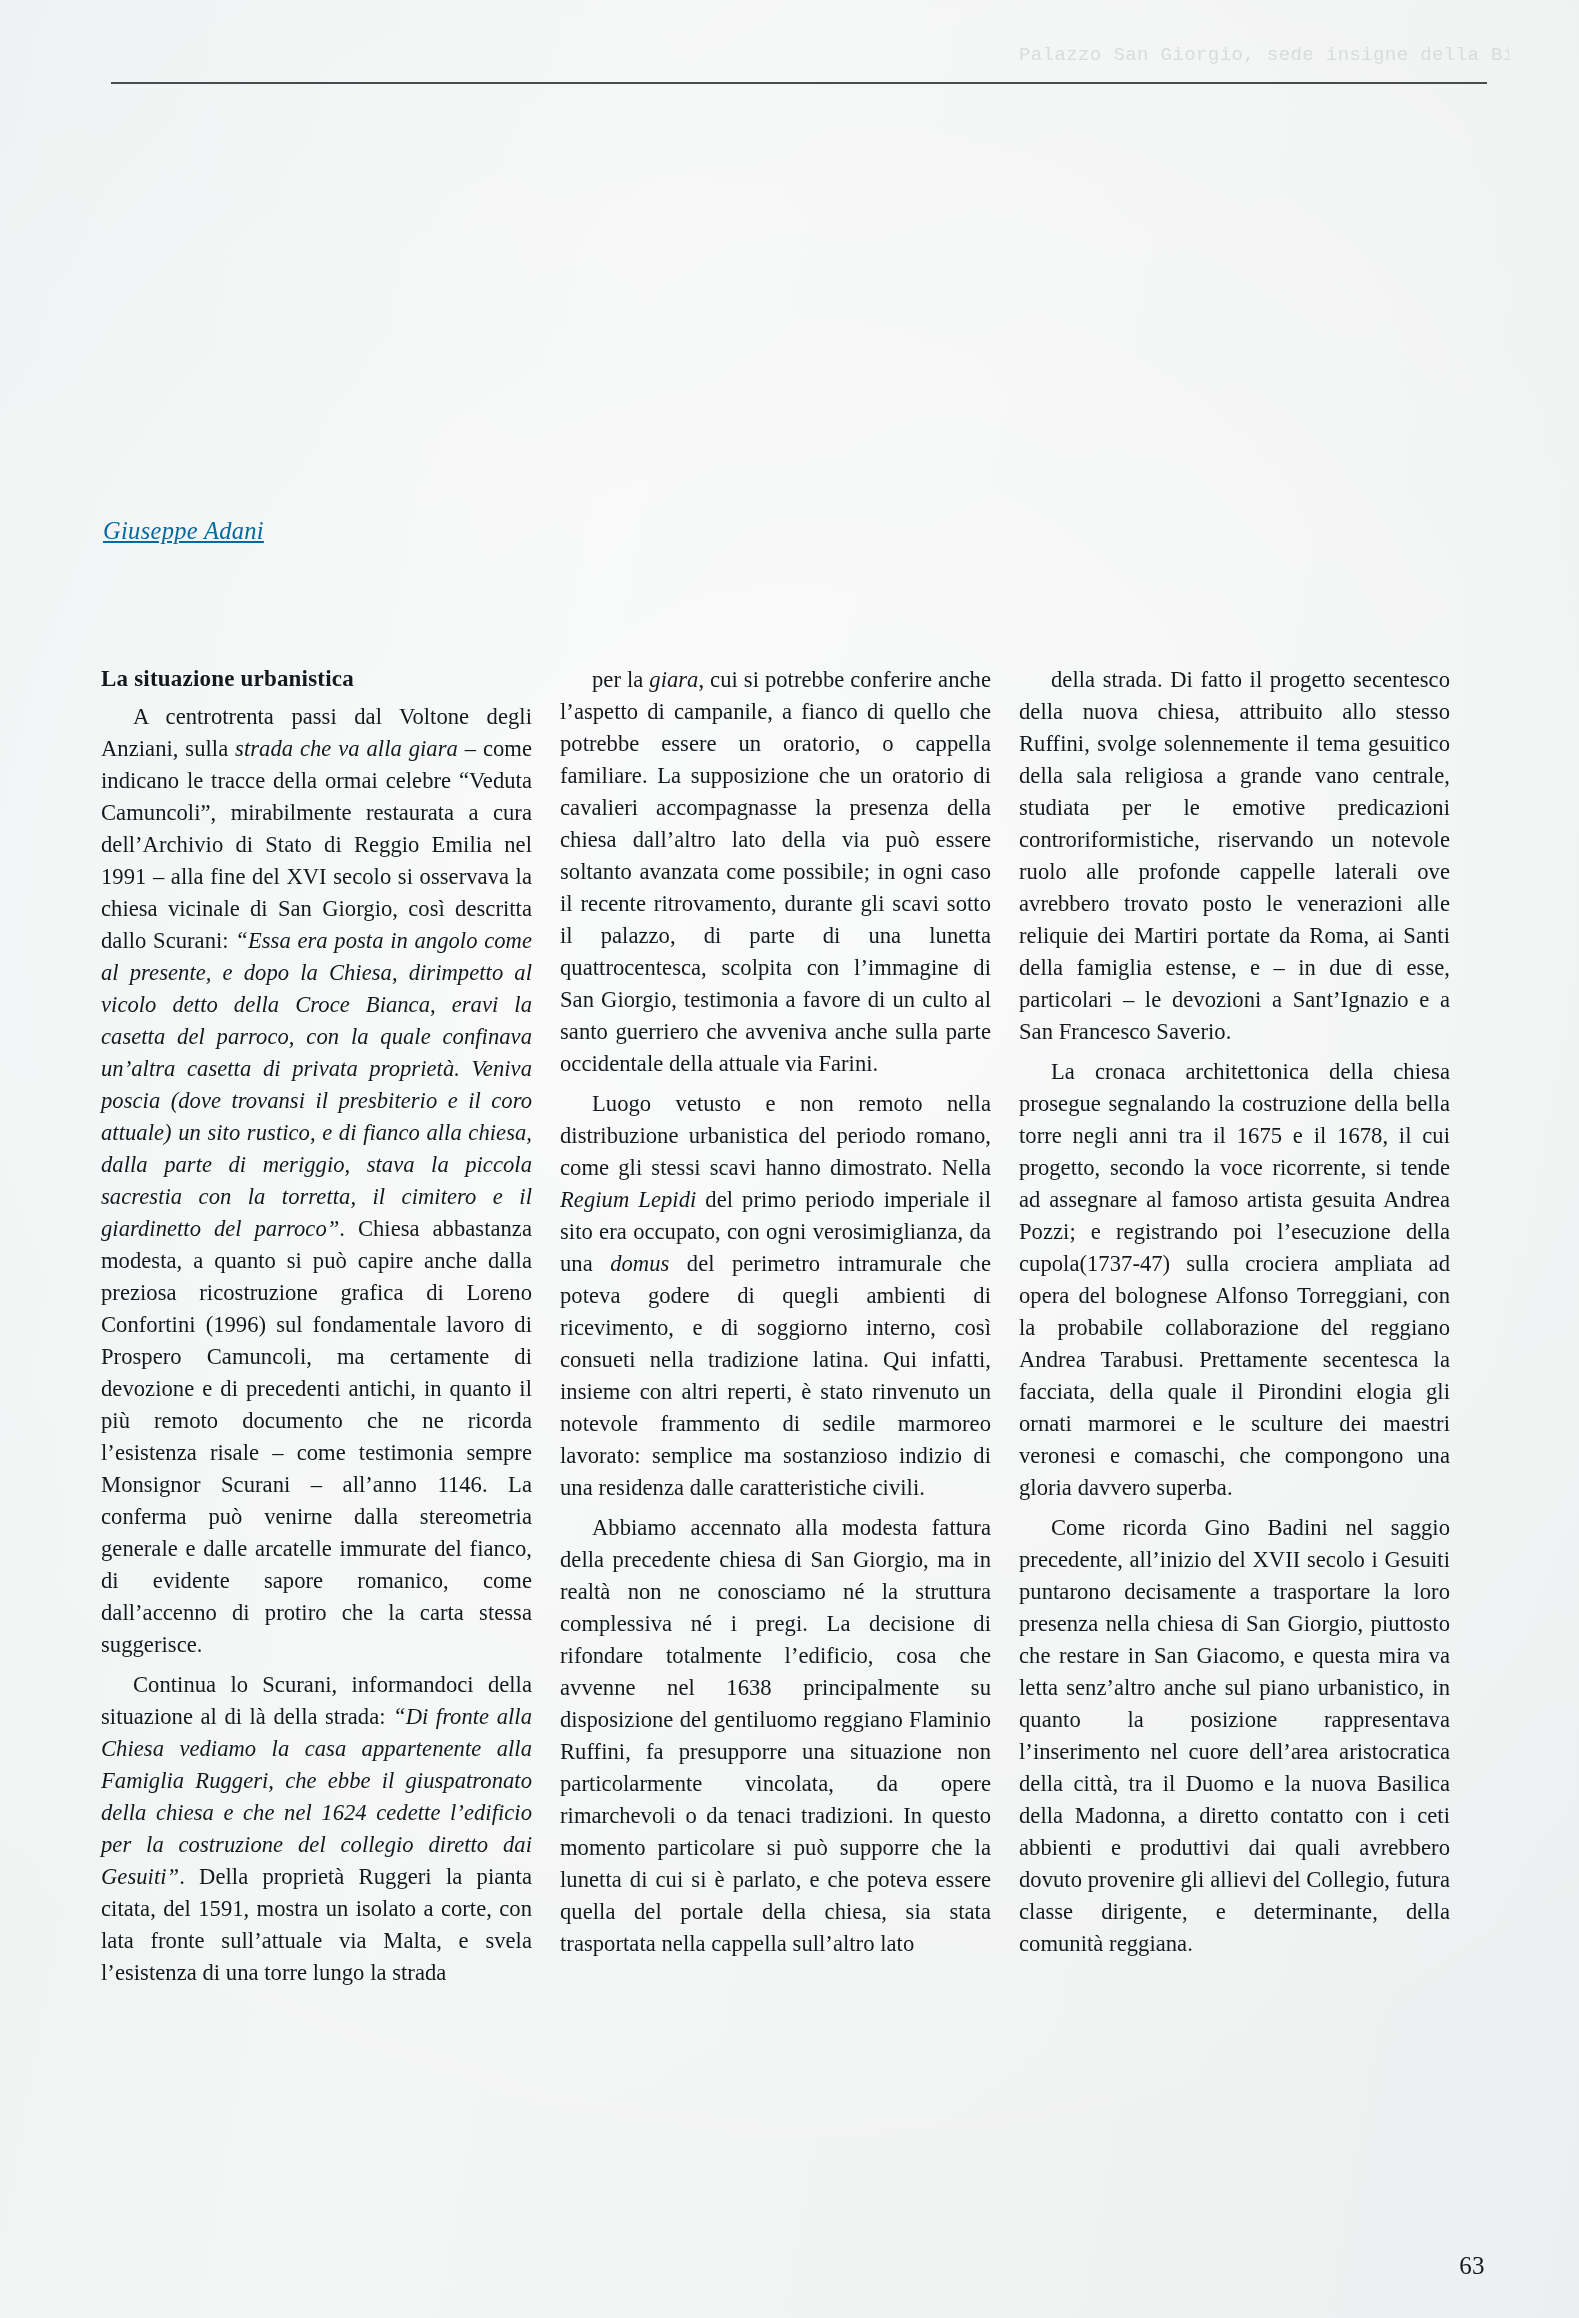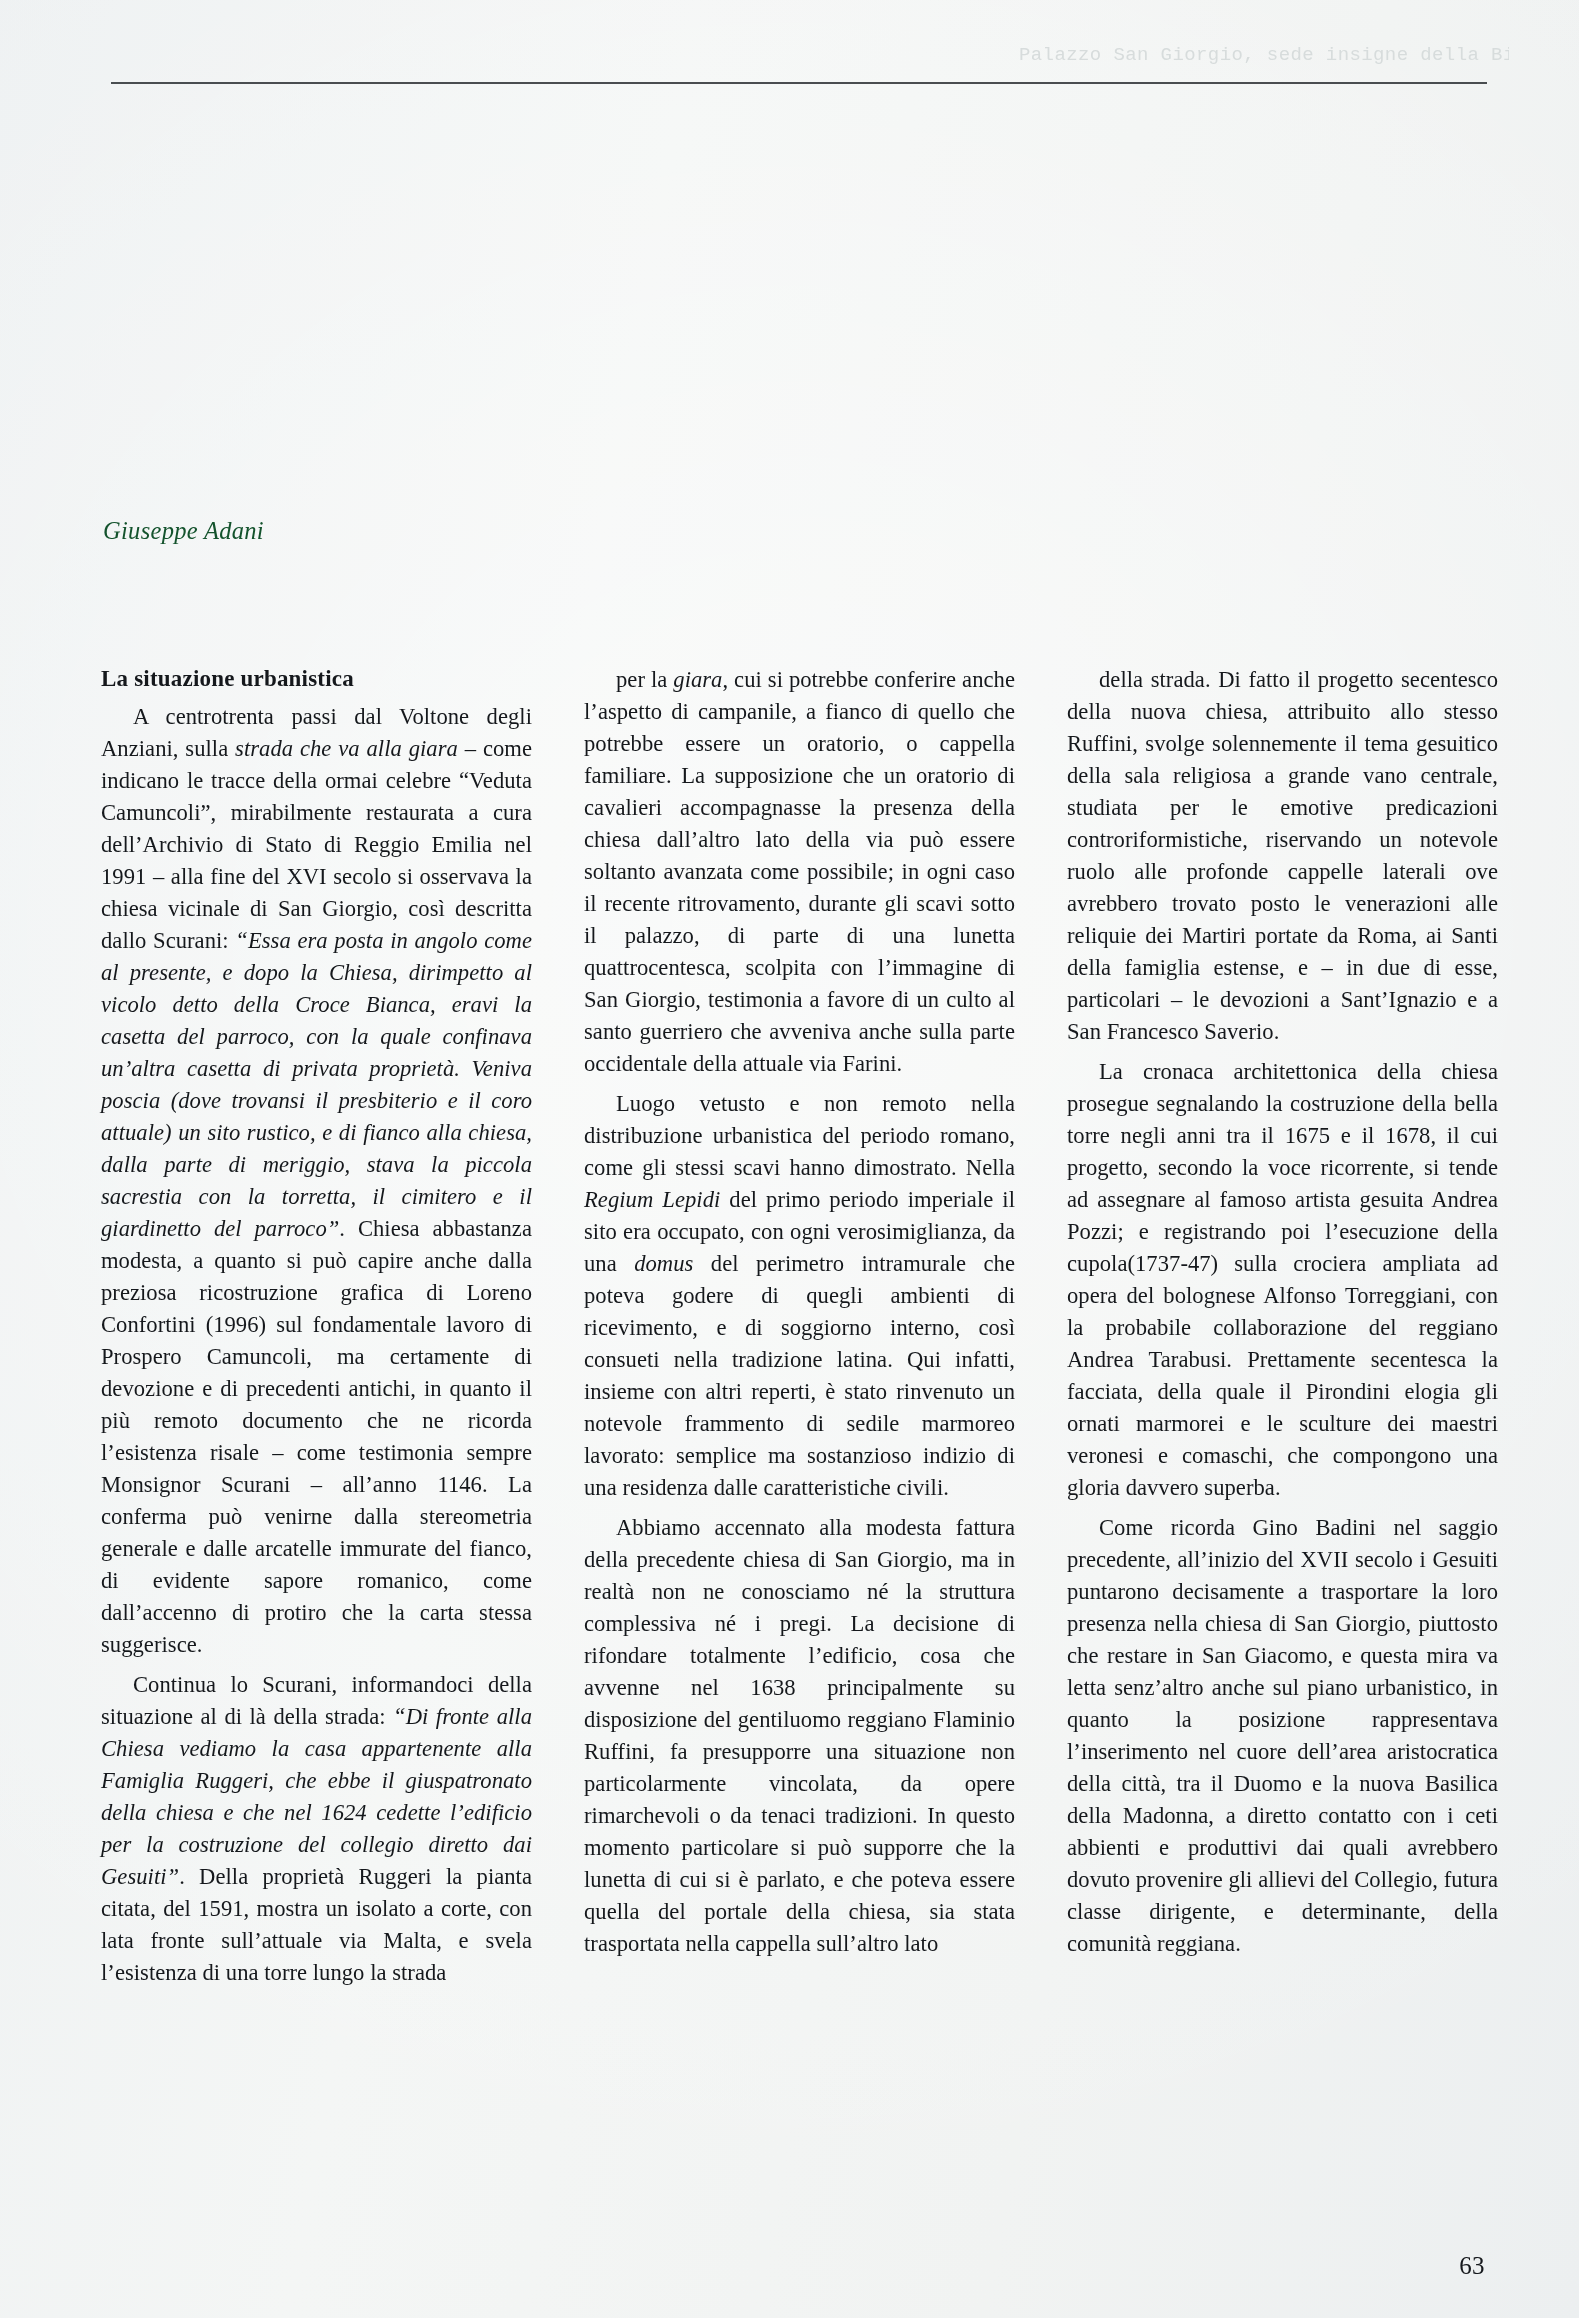--- a/index.html
+++ b/index.html
@@ -65,30 +65,31 @@
     transform: scaleX(0.93);
     transform-origin: left center;
   }
   .author {
     position: absolute;
     left: 103px;
     top: 517px;
     font-style: italic;
     font-size: 24.5px;
     letter-spacing: 0.3px;
-    color: #14532d;
+    color: #0369a1;
+    text-decoration: underline;
   }
   .columns {
     position: absolute;
     left: 101px;
     top: 664px;
     width: 1382px;
     height: 1525px;
     display: flex;
-    gap: 52px;
+    gap: 28px;
   }
   .col {
     width: 431px;
     flex: 0 0 431px;
   }
   .section-head {
     font-weight: bold;
     font-size: 23px;
     line-height: 1.28;
     margin: 0 0 8px 0;

